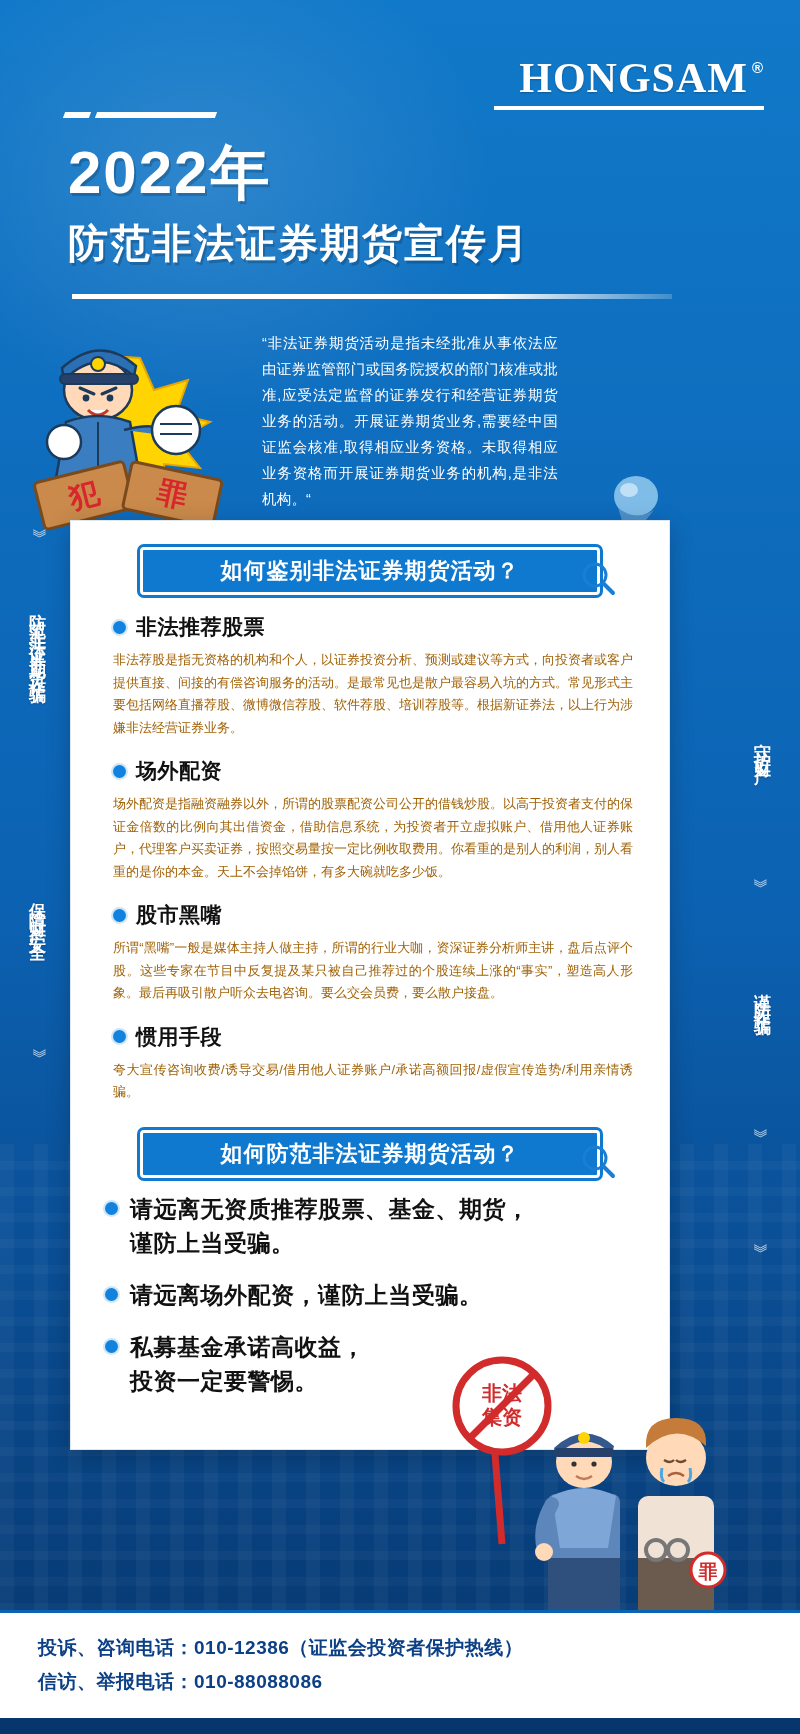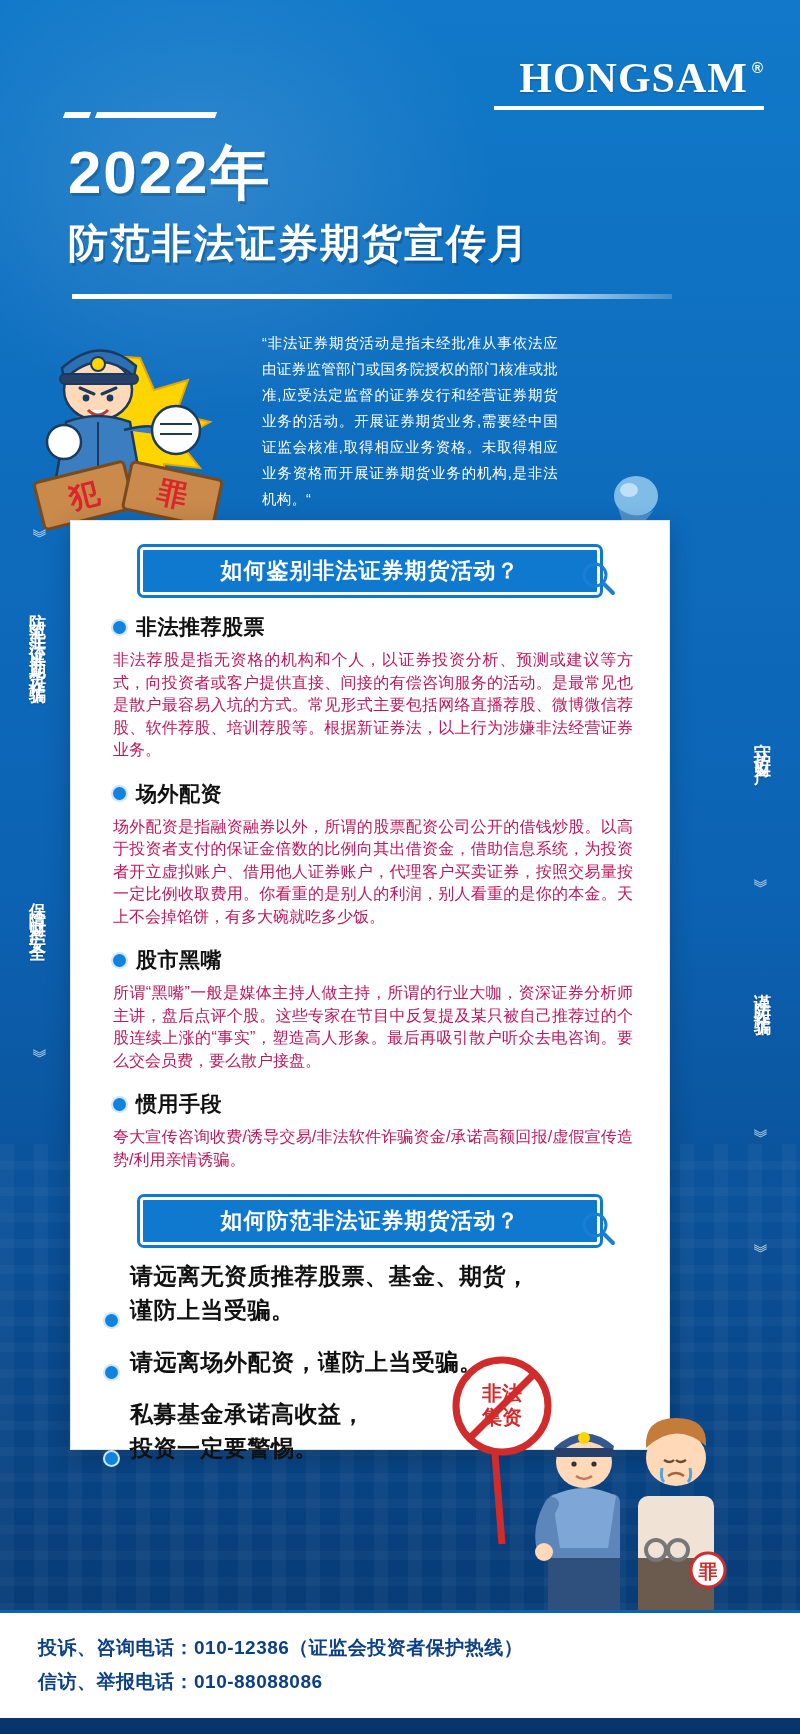--- a/index.html
+++ b/index.html
@@ -116,29 +116,29 @@
     display:flex; align-items:center; gap:10px;
     margin:18px 0 8px 8px;
   }
   .dot {
     width:13px; height:13px; border-radius:50%;
     background:#1183de; flex:0 0 auto;
     box-shadow:0 0 0 2px #cfe6f8;
   }
   .head-text { font-size:21px; font-weight:bold; color:#111; letter-spacing:.5px; }
   .para {
-    font-size:16px; line-height:22.5px; color:#be185d;
+    font-size:13px; line-height:22.5px; color:#a16207;
     text-align:justify; margin-left:8px; margin-right:2px;
   }
 
   .pill2-wrap { margin-top:26px; }
 
   .bullets { padding:14px 34px 0 34px; }
   .bullet {
-    display:flex; gap:12px; align-items:flex-end;
+    display:flex; gap:12px; align-items:flex-start;
     margin-bottom:18px;
   }
   .bullet .dot { margin-top:10px; }
   .bullet-text {
     font-size:23px; font-weight:bold; color:#111; line-height:34px;
     letter-spacing:.5px;
   }
 
   
   .vside {
@@ -280,21 +280,21 @@
       <div class="head">
         <span class="dot"></span>
         <span class="head-text">股市黑嘴</span>
       </div>
       <div class="para">所谓“黑嘴”一般是媒体主持人做主持，所谓的行业大咖，资深证券分析师主讲，盘后点评个股。这些专家在节目中反复提及某只被自己推荐过的个股连续上涨的“事实”，塑造高人形象。最后再吸引散户听众去电咨询。要么交会员费，要么散户接盘。</div>
 
       <div class="head">
         <span class="dot"></span>
         <span class="head-text">惯用手段</span>
       </div>
-      <div class="para">夸大宣传咨询收费/诱导交易/非法软件诈骗资金/承诺高额回报/虚假宣传造势/利用亲情诱骗。</div>
+      <div class="para">夸大宣传咨询收费/诱导交易/借用他人证券账户/承诺高额回报/虚假宣传造势/利用亲情诱骗。</div>
     </div>
 
     <div class="pill-wrap pill2-wrap">
       <div class="pill">如何防范非法证券期货活动？</div>
       <div class="pill-search">
         <svg viewBox="0 0 38 38" width="38" height="38">
           <circle cx="16" cy="16" r="11" fill="none" stroke="#1a7fd4" stroke-width="3"></circle>
           <line x1="24" y1="24" x2="34" y2="34" stroke="#1a7fd4" stroke-width="4" stroke-linecap="round"></line>
         </svg>
       </div>

